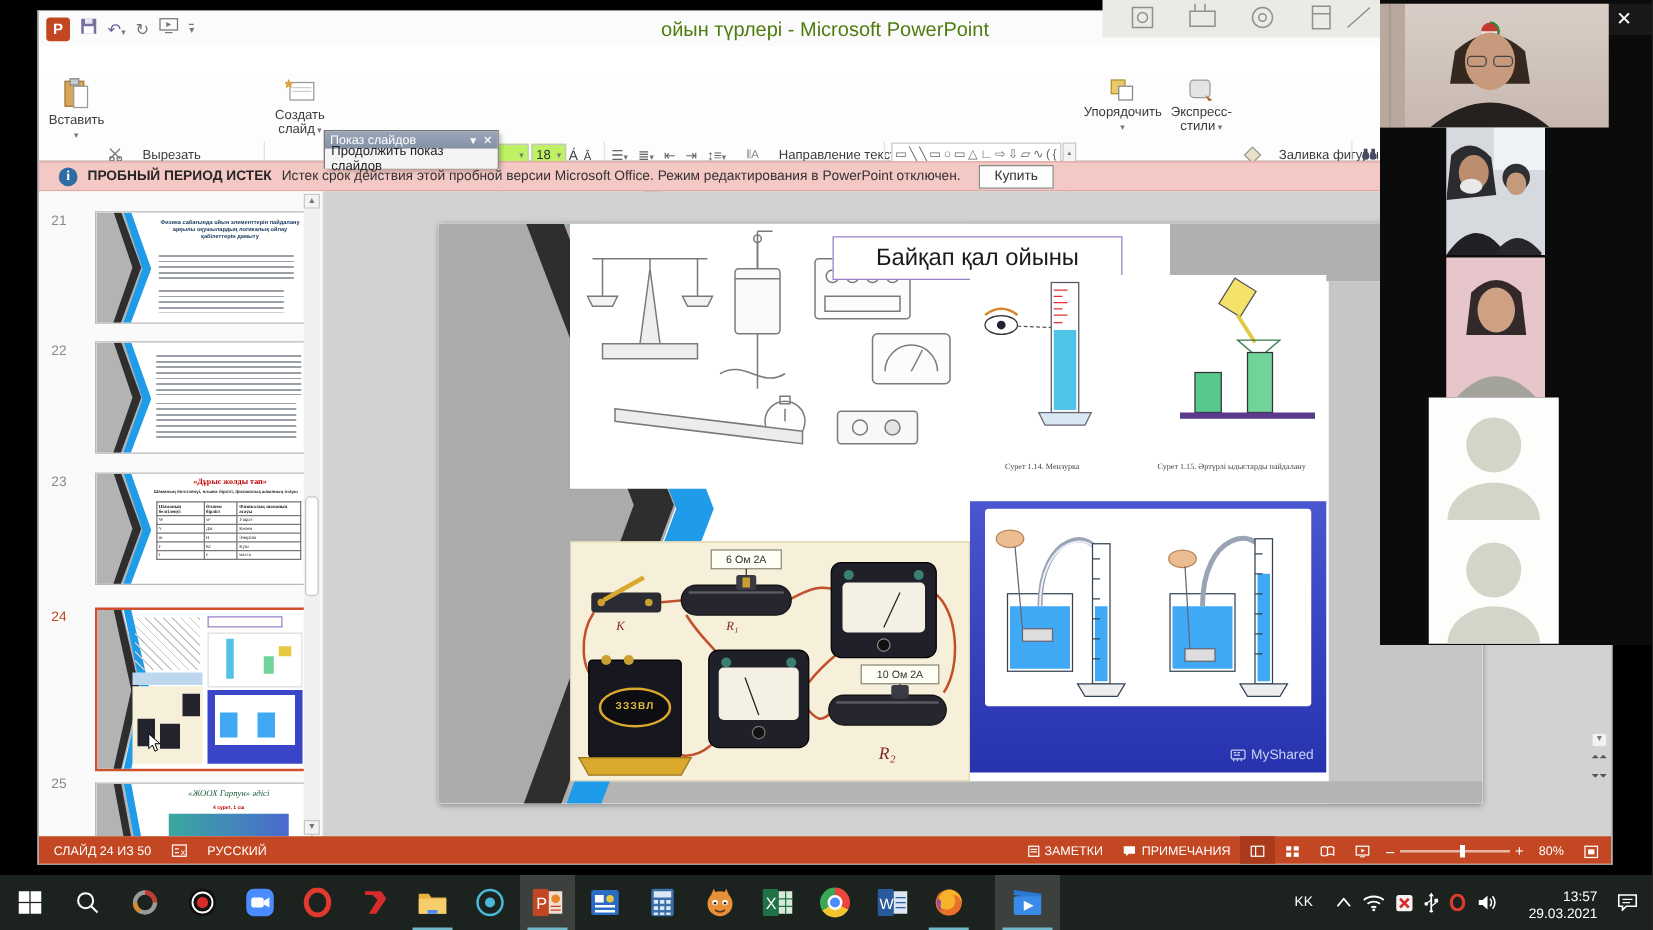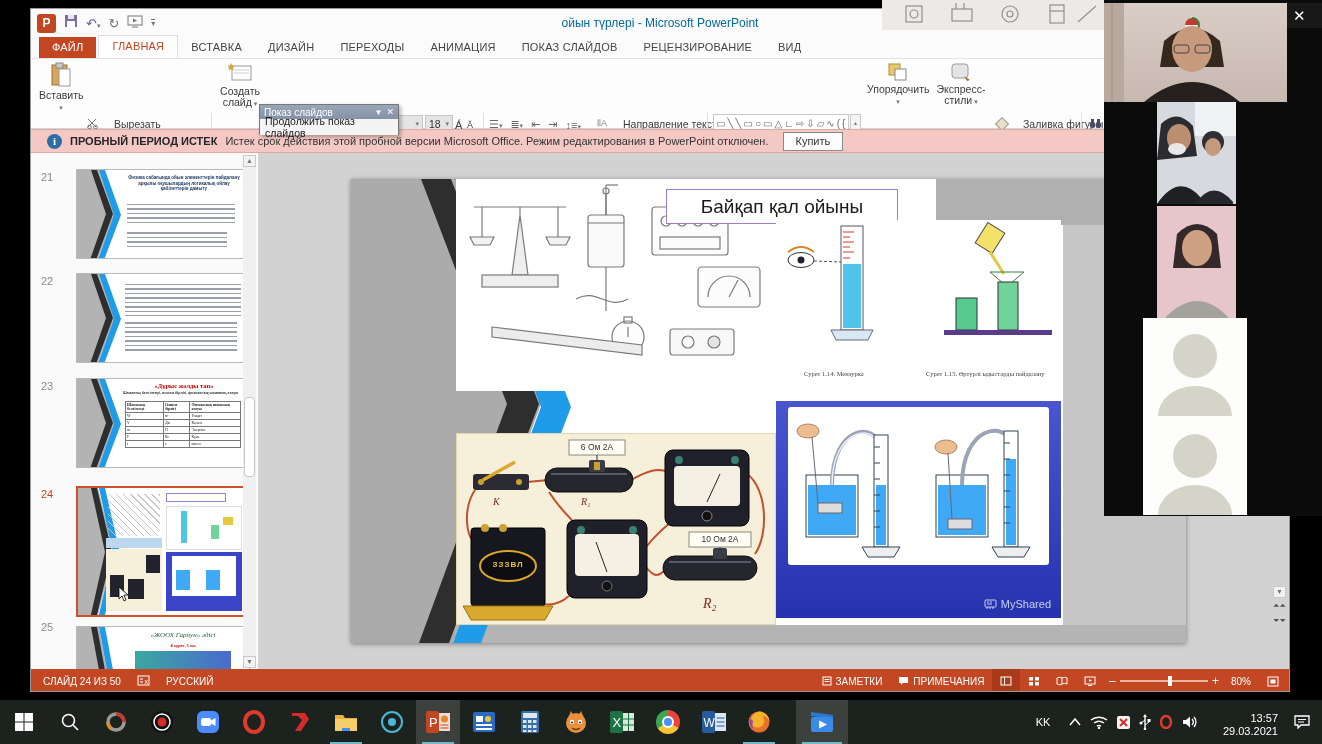--- a/index.html
+++ b/index.html
@@ -4,33 +4,33 @@
 <style>
   html,body{margin:0;padding:0;background:#000;}
   *{box-sizing:border-box;}
   .screen{position:relative;width:1322px;height:744px;background:#000;overflow:hidden;
           font-family:"Liberation Sans",sans-serif;-webkit-font-smoothing:antialiased;}
   .abs{position:absolute;}
   
   .ppt{left:30px;top:8px;width:1260px;height:684px;background:#fff;border:1px solid #9a9a9a;overflow:hidden;}
   .titlebar{left:0;top:0;width:100%;height:28px;background:#fbfbfb;}
   .qat{left:6px;top:2px;height:24px;display:flex;align-items:center;gap:8px;}
-  .win-title{left:0;top:7px;width:100%;text-align:center;font-size:12px;color:#0369a1;}
+  .win-title{left:0;top:7px;width:100%;text-align:center;font-size:16px;color:#4d7c0f;}
   .tabs{left:0;top:28px;width:100%;height:22px;background:#fbfbfb;display:flex;align-items:flex-end;padding-left:8px;border-bottom:1px solid #e3e3e3;}
   .tab{padding:0 13px;line-height:21px;font-size:11px;color:#444;letter-spacing:.2px;}
   .tab.file{background:#C24621;color:#fff;margin-right:2px;}
   .tab.active{background:#fff;color:#C24621;border:1px solid #dcdcdc;border-bottom:1px solid #fff;}
   .ribbon{left:0;top:50px;width:100%;height:70px;background:#fdfdfd;border-bottom:1px solid #d4d4d4;}
   .grp-label{position:absolute;font-size:9.5px;color:#8a8a8a;text-align:center;}
   .launcher{position:absolute;width:10px;height:10px;font-size:8px;color:#9a9a9a;line-height:10px;}
   .bigbtn{position:absolute;width:44px;height:60px;top:3px;text-align:center;font-size:10.5px;color:#3c3c3c;line-height:11px;}
   .rsm{position:absolute;height:17px;display:flex;align-items:center;gap:16px;font-size:10.5px;color:#3c3c3c;white-space:nowrap;}
   .caret{font-size:7px;color:#777;}
   .sep{position:absolute;top:54px;width:1px;height:60px;background:#e2e2e2;}
-  .combo{position:absolute;height:18px;border:1px solid #c6c6c6;background:#e5e5e5;font-size:10.5px;color:#333;
+  .combo{position:absolute;height:18px;border:1px solid #c6c6c6;background:#bef264;font-size:10.5px;color:#333;
          display:flex;align-items:center;justify-content:space-between;padding:0 3px;}
   .fbtn{display:inline-block;min-width:14px;text-align:center;font-size:11px;color:#3c3c3c;padding:1px 2px;}
   .shapes-box{position:absolute;border:1px solid #c9c9c9;background:#fff;font-size:10px;color:#6a6a6a;
               display:flex;flex-wrap:wrap;align-content:flex-start;padding:1px 2px;line-height:15px;letter-spacing:2px;overflow:hidden;}
   
   .float-tb{left:228px;top:95px;width:140px;height:31px;border:1px solid #777;background:#ececec;box-shadow:2px 2px 4px rgba(0,0,0,.3);z-index:40;}
   .float-tb .hd{height:14px;background:linear-gradient(#9aa6b8,#8492a6);color:#fff;font-size:10px;display:flex;align-items:center;padding:0 4px;gap:4px;}
   .float-tb .hd .sp{flex:1;}
   .float-tb .it{height:16px;font-size:10.5px;color:#222;display:flex;align-items:center;padding:0 5px;background:#f4f4f4;}
   .ulf::first-letter{text-decoration:underline;}
@@ -117,31 +117,20 @@
           <svg width="16" height="13">
               <rect x="1" y="1" width="14" height="9" fill="none" stroke="#777"></rect>
               <polygon points="6,3.5 10,5.5 6,7.5" fill="#777"></polygon>
               <line x1="5" y1="12" x2="11" y2="12" stroke="#777"></line>
             </svg>
         </span>
         <span style="font-size:8px;color:#777;border-top:1px solid #777;line-height:7px;">▾</span>
       </div>
     </div>
 
-    <div class="abs tabs">
-      <span class="tab file">ФАЙЛ</span>
-      <span class="tab active">ГЛАВНАЯ</span>
-      <span class="tab">ВСТАВКА</span>
-      <span class="tab">ДИЗАЙН</span>
-      <span class="tab">ПЕРЕХОДЫ</span>
-      <span class="tab">АНИМАЦИЯ</span>
-      <span class="tab">ПОКАЗ СЛАЙДОВ</span>
-      <span class="tab">РЕЦЕНЗИРОВАНИЕ</span>
-      <span class="tab">ВИД</span>
-    </div>
 
     <div class="abs ribbon">
 
       <div class="bigbtn" style="left:8px;">
         <svg width="22" height="26">
             <rect x="2" y="3" width="15" height="20" fill="#d8a658" stroke="#9a7432"></rect>
             <rect x="6" y="1" width="7" height="5" fill="#c9c9c9" stroke="#888"></rect>
             <rect x="9" y="7" width="11" height="17" fill="#fff" stroke="#999"></rect>
           </svg>
         <div><span>Вставить</span><br><span class="caret">▾</span></div>

